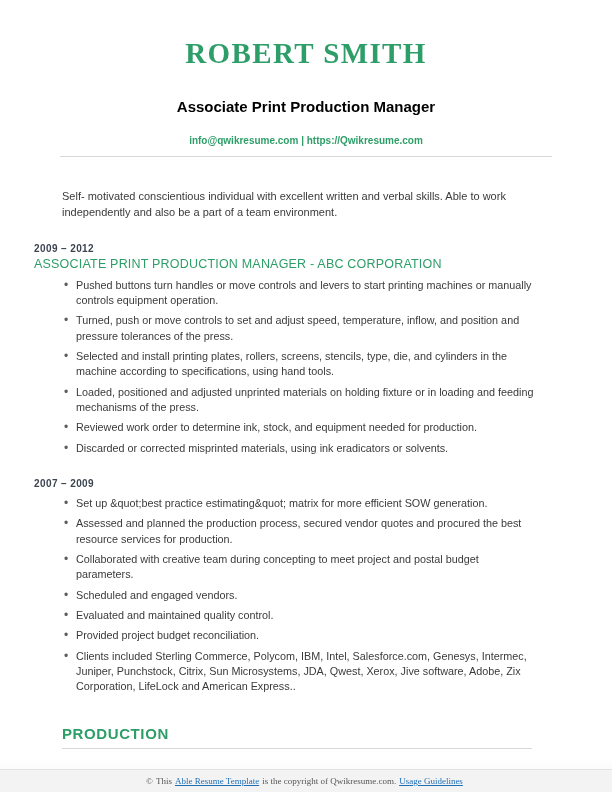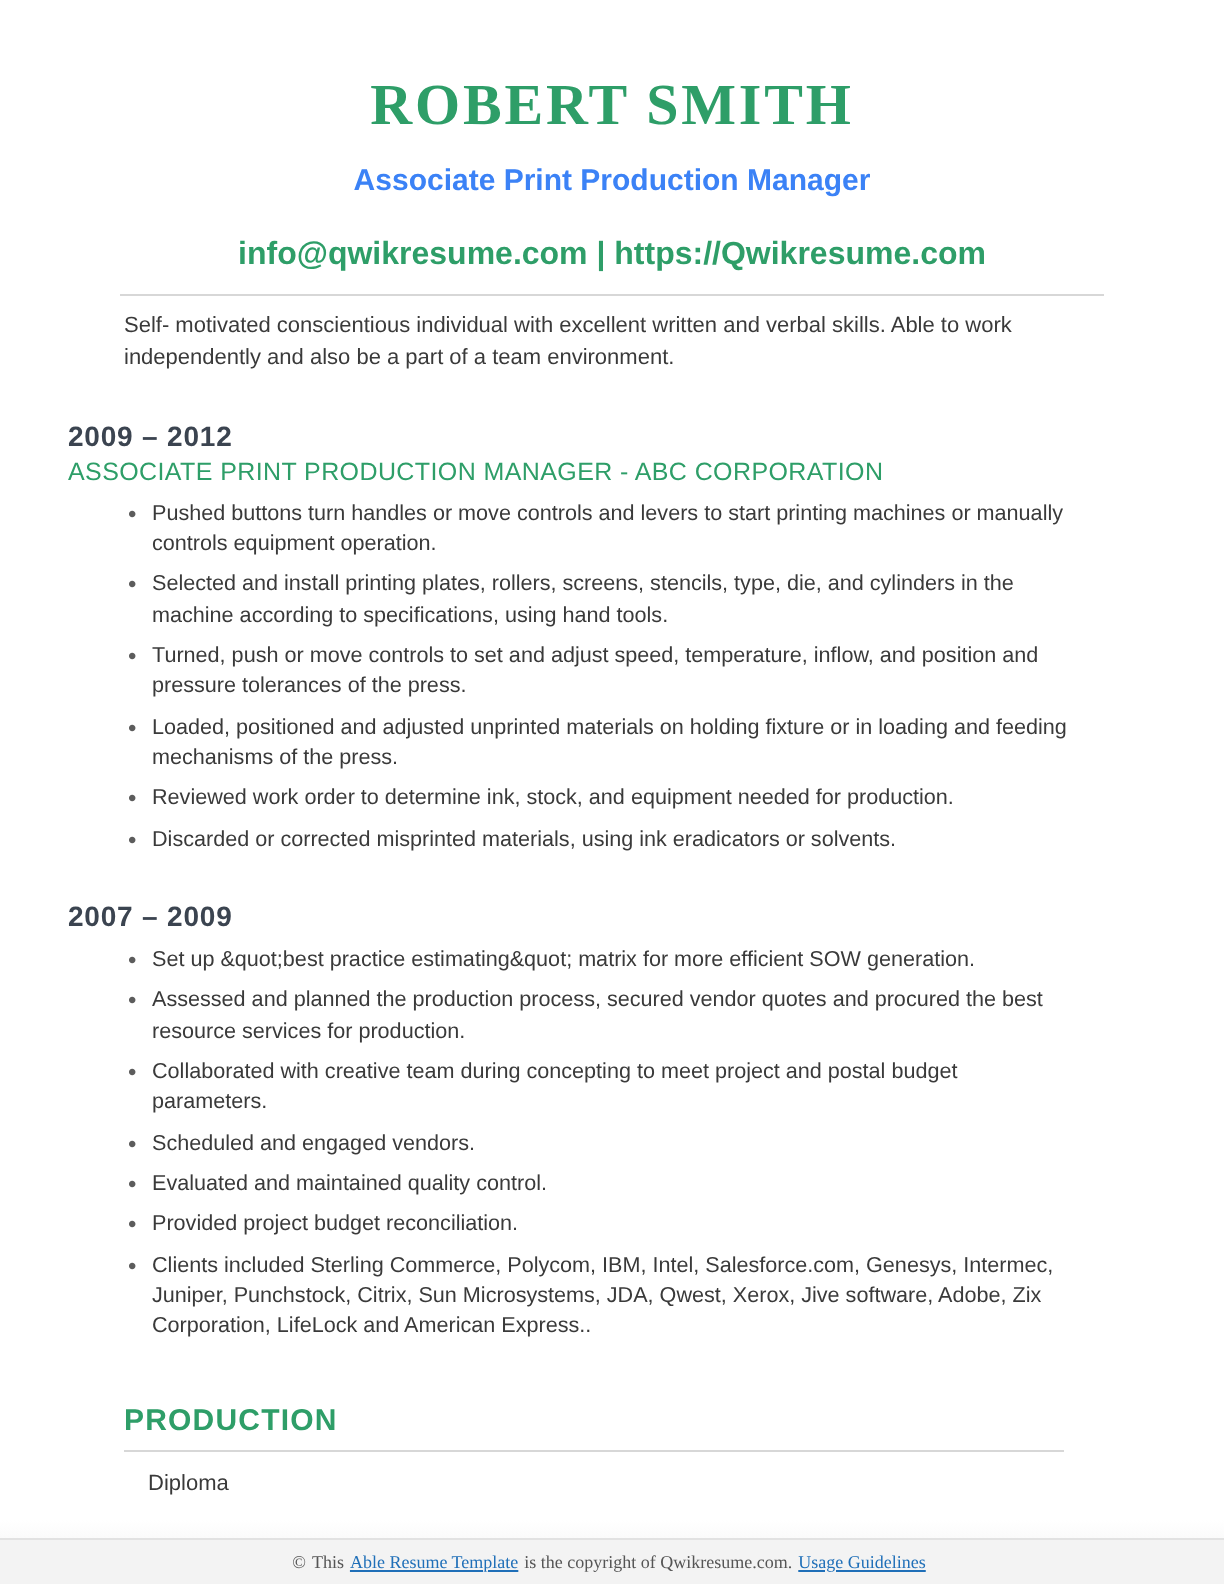--- a/index.html
+++ b/index.html
@@ -44,51 +44,51 @@
   }
   .name {
     font-size: 29px;
     font-weight: bold;
     color: #2e9e68;
     letter-spacing: 1.4px;
     font-family: "Liberation Serif", serif;
     line-height: 1.1;
   }
   .job-title {
-    margin-top: 12px;
+    margin-top: 28px;
     font-size: 15px;
     font-weight: bold;
-    color: #3b82f6;
+    color: #000000;
     font-family: "Liberation Sans", sans-serif;
   }
   .contact {
     margin-top: 20px;
-    font-size: 16px;
+    font-size: 10px;
     font-weight: bold;
     color: #2e9e68;
   }
   .rule {
     margin: 10px auto 0 auto;
     width: 492px;
     height: 1px;
     background: #d7d7d7;
   }
   .summary {
-    margin: 8px 0 0 36px;
+    margin: 32px 0 0 36px;
     width: 470px;
     font-size: 11px;
     color: #3a3a3a;
     line-height: 1.45;
   }
   .section {
     margin: 22px 0 0 8px;
     width: 500px;
   }
   .section-date {
-    font-size: 14px;
+    font-size: 10px;
     font-weight: bold;
     color: #3b4450;
     letter-spacing: 0.4px;
   }
   .section-heading {
     margin-top: 3px;
     font-size: 12.5px;
     font-weight: normal;
     color: #2e9e68;
     letter-spacing: 0.2px;
@@ -194,22 +194,22 @@
       <div class="rule"></div>
     </div>
 
     <div class="summary">Self- motivated conscientious individual with excellent written and verbal skills. Able to work independently and also be a part of a team environment.</div>
 
     <div class="section">
       <div class="section-date">2009 – 2012</div>
       <div class="section-heading">ASSOCIATE PRINT PRODUCTION MANAGER - ABC CORPORATION</div>
       <ul class="bullets">
         <li>Pushed buttons turn handles or move controls and levers to start printing machines or manually controls equipment operation.</li>
+        <li>Turned, push or move controls to set and adjust speed, temperature, inflow, and position and pressure tolerances of the press.</li>
         <li>Selected and install printing plates, rollers, screens, stencils, type, die, and cylinders in the machine according to specifications, using hand tools.</li>
-        <li>Turned, push or move controls to set and adjust speed, temperature, inflow, and position and pressure tolerances of the press.</li>
         <li>Loaded, positioned and adjusted unprinted materials on holding fixture or in loading and feeding mechanisms of the press.</li>
         <li>Reviewed work order to determine ink, stock, and equipment needed for production.</li>
         <li>Discarded or corrected misprinted materials, using ink eradicators or solvents.</li>
       </ul>
     </div>
 
     <div class="section">
       <div class="section-date">2007 – 2009</div>
       <ul class="bullets">
         <li>Set up &amp;quot;best practice estimating&amp;quot; matrix for more efficient SOW generation.</li>

